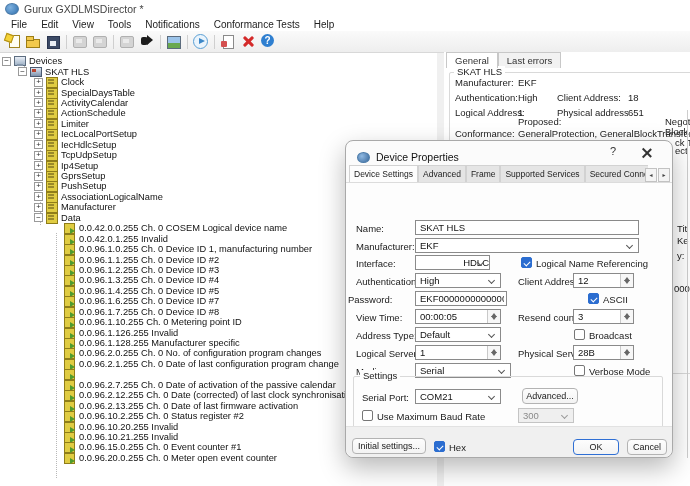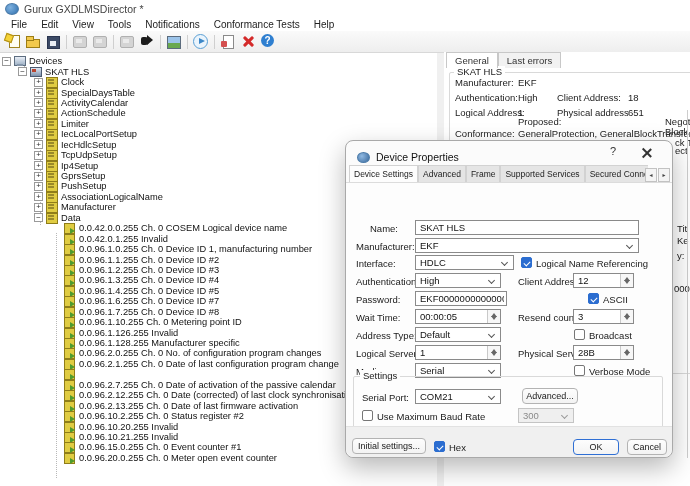--- a/index.html
+++ b/index.html
@@ -107,35 +107,35 @@
   .cb.checked{background:#2b6dd0;border-color:#2b6dd0;}
   .cb.checked::after{content:"";position:absolute;left:2px;top:2.5px;width:5px;height:3px;border-left:1.5px solid #fff;border-bottom:1.5px solid #fff;transform:rotate(-45deg);}
   .cblab{position:absolute;font-size:9.5px;color:#1a1a1a;white-space:nowrap;}
   .grp{position:absolute;left:7px;top:193px;width:308px;height:70px;border:1px solid #d9d9d9;border-radius:2px;}
   .grp-label{position:absolute;left:14px;top:187px;background:#fdfdfd;padding:0 3px;font-size:9.5px;color:#1a1a1a;}
   .btn{position:absolute;box-sizing:border-box;height:16px;border:1px solid #b3b3b3;border-radius:4px;
        background:linear-gradient(#fdfdfd,#f3f3f3);font-size:9px;text-align:center;line-height:14px;color:#1a1a1a;}
   .dlg-footer{position:absolute;left:0;bottom:0;right:0;height:30px;background:#f0f0f0;border-top:1px solid #e2e2e2;border-radius:0 0 8px 8px;}
   .btn.ok{border:1.5px solid #2f6fd4;}
   
-  .y-name-l{left:24px;top:40px;} .y-name{left:69px;top:37px;width:224px;}
+  .y-name-l{left:10px;top:40px;} .y-name{left:69px;top:37px;width:224px;}
   .y-man-l{left:10px;top:58px;} .y-man{left:69px;top:55px;width:224px;}
-  .y-if-l{left:10px;top:75px;}  .y-if{left:69px;top:72px;width:99px;}
+  .y-if-l{left:10px;top:75px;}  .y-if{left:69px;top:72px;width:75px;text-align:right;}
   .y-lnr-cb{left:175px;top:74px;} .y-lnr-l{left:190px;top:75px;}
   .y-au-l{left:10px;top:93px;}  .y-au{left:69px;top:90px;width:86px;}
   .y-ca-l{left:172px;top:93px;} .y-ca{left:227px;top:90px;width:61px;}
-  .y-pw-l{left:10px;top:111px;} .y-pw{left:69px;top:108px;width:92px;}
+  .y-pw-l{left:2px;top:111px;} .y-pw{left:69px;top:108px;width:92px;}
   .y-as-cb{left:242px;top:110px;} .y-as-l{left:257px;top:111px;}
   .y-wt-l{left:10px;top:129px;} .y-wt{left:69px;top:126px;width:86px;}
   .y-rc-l{left:172px;top:129px;} .y-rc{left:227px;top:126px;width:61px;}
   .y-at-l{left:10px;top:147px;} .y-at{left:69px;top:144px;width:86px;}
   .y-bc-cb{left:228px;top:146px;} .y-bc-l{left:243px;top:147px;}
   .y-ls-l{left:10px;top:165px;} .y-ls{left:69px;top:162px;width:86px;}
   .y-ps-l{left:172px;top:165px;} .y-ps{left:227px;top:162px;width:61px;}
-  .y-md-l{left:10px;top:183px;} .y-md{left:69px;top:180px;width:86px;}
+  .y-md-l{left:10px;top:183px;} .y-md{left:69px;top:180px;width:96px;}
   .y-vb-cb{left:228px;top:182px;} .y-vb-l{left:243px;top:183px;}
   .y-sp-l{left:16px;top:209px;} .y-sp{left:69px;top:206px;width:86px;}
   .y-adv{left:176px;top:205px;width:56px;}
   .y-mb-cb{left:16px;top:227px;} .y-mb-l{left:31px;top:228px;}
   .y-bd{left:172px;top:225px;width:56px;}
   .y-init{left:6px;top:297px;width:74px;}
   .y-hex-cb{left:88px;top:300px;} .y-hex-l{left:103px;top:301px;}
   .y-ok{left:227px;top:298px;width:46px;} .y-cc{left:281px;top:298px;width:40px;}
 </style>
 </head>
@@ -468,21 +468,21 @@
         <span>12</span>
         <span class="btns">
             <i class="up"></i>
             <i class="dn"></i>
           </span>
       </div>
       <span class="fl y-pw-l">Password:</span>
       <input class="ctl y-pw" value="EKF0000000000000" style="">
       <span class="cb y-as-cb checked"></span>
       <span class="cblab y-as-l">ASCII</span>
-      <span class="fl y-wt-l">Wait Time:</span>
+      <span class="fl y-wt-l">View Time:</span>
       <div class="ctl spin y-wt">
         <span>00:00:05</span>
         <span class="btns">
             <i class="up"></i>
             <i class="dn"></i>
           </span>
       </div>
       <span class="fl y-rc-l">Resend count:</span>
       <div class="ctl spin y-rc">
         <span>3</span>

